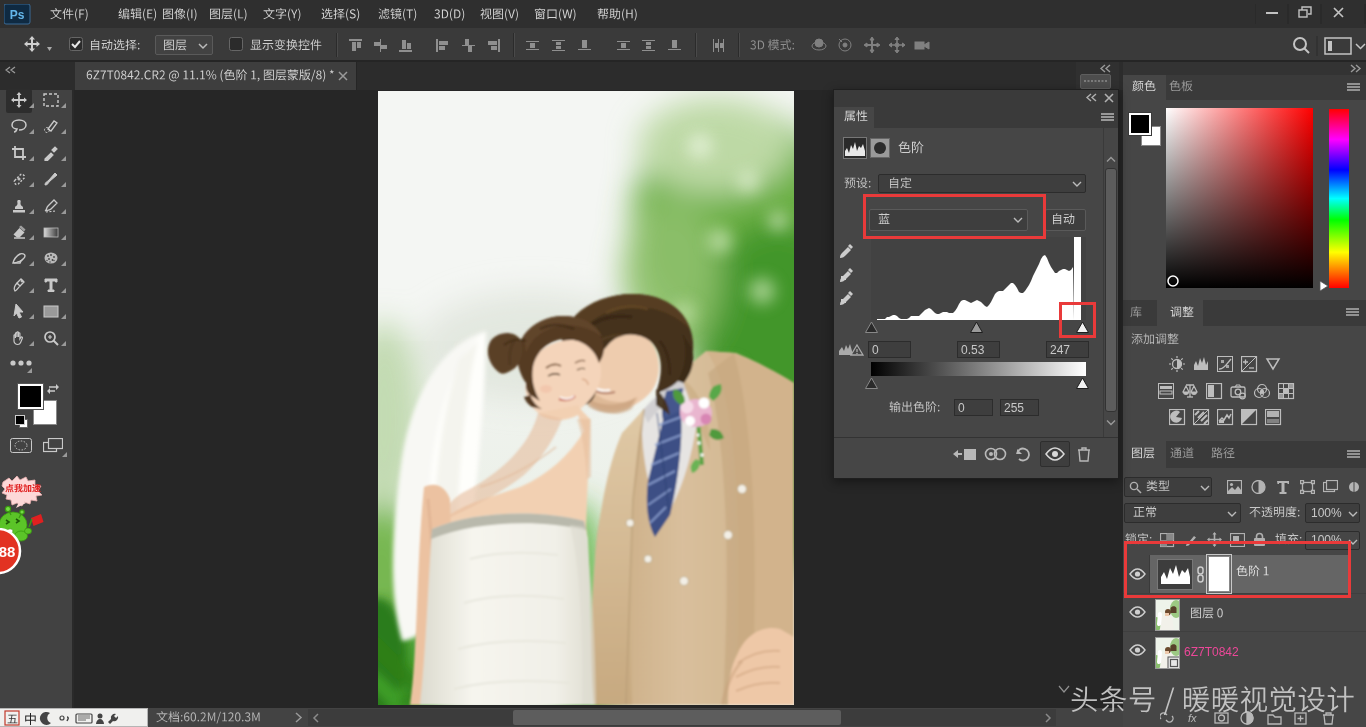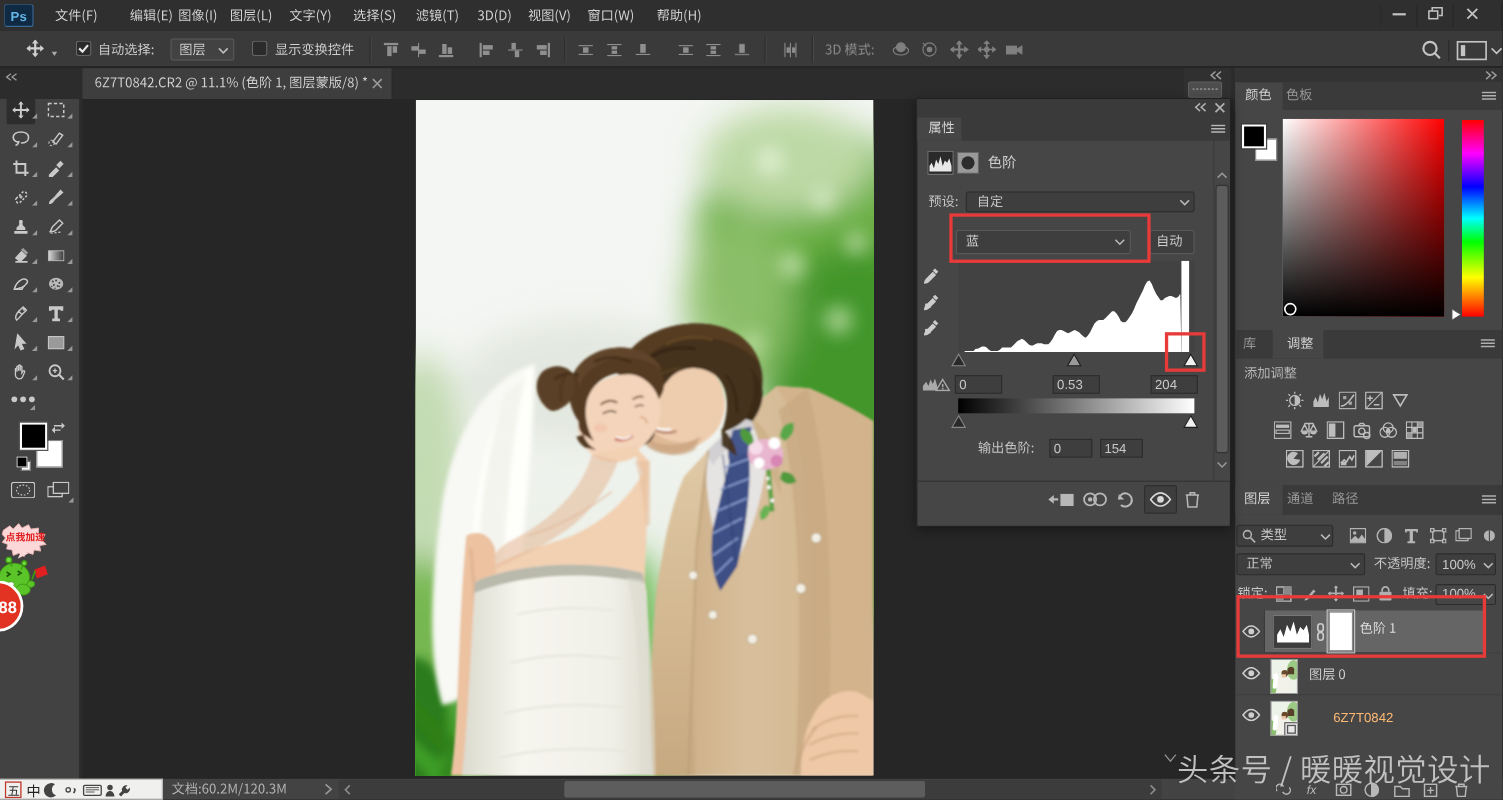--- a/index.html
+++ b/index.html
@@ -769,21 +769,21 @@
     <path d="M1 12V8l3-4 2 4 2-6 2 4 2-5 2 7v4z" fill="#aaa"></path>
     <path d="M19 2l6 10h-12z" fill="none" stroke="#aaa" stroke-width="1.3"></path>
     <line x1="19" y1="6" x2="19" y2="9" stroke="#aaa" stroke-width="1.3"></line>
     <circle cx="19" cy="10.5" r="0.8" fill="#aaa"></circle>
   </svg>
 <div style="left:868px;top:341px;width:43px;height:17px;background:#3e3e3e;border:1px solid #2c2c2c;box-sizing:border-box;z-index:2"></div>
 <div class="lt" style="left:872px;top:343px;z-index:3">0</div>
 <div style="left:957px;top:341px;width:43px;height:17px;background:#3e3e3e;border:1px solid #2c2c2c;box-sizing:border-box;z-index:2"></div>
 <div class="lt" style="left:961px;top:343px;z-index:3">0.53</div>
 <div style="left:1046px;top:341px;width:43px;height:17px;background:#3e3e3e;border:1px solid #2c2c2c;box-sizing:border-box;z-index:2"></div>
-<div class="lt" style="left:1050px;top:343px;z-index:3">204</div>
+<div class="lt" style="left:1050px;top:343px;z-index:3">247</div>
 <svg class="t" style="left:871px;top:362px;z-index:2" width="215" height="14">
     <defs>
       <linearGradient id="og" x1="0" y1="0" x2="1" y2="0">
         <stop offset="0" stop-color="#000"></stop>
         <stop offset="1" stop-color="#fff"></stop>
       </linearGradient>
     </defs>
     <rect width="215" height="14" fill="url(#og)"></rect>
   </svg>
 <svg class="t" style="left:864px;top:377px;z-index:3" width="15" height="13">
@@ -791,21 +791,21 @@
   </svg>
 <svg class="t" style="left:1075px;top:377px;z-index:3" width="15" height="13">
     <path d="M7.5 1L13.5 11.5H1.5Z" fill="#f2f2f2" stroke="#1e1e1e" stroke-width="1"></path>
   </svg>
 <svg class="t" style="left:888px;top:401px" width="54" height="16" viewBox="0 0 54 16">
     <path transform="translate(1,10.3)" d="M8.8 -5.4V-1.0H9.5V-5.4ZM10.3 -5.8V-0.1C10.3 0.1 10.3 0.1 10.2 0.1C10.0 0.1 9.5 0.1 9.0 0.1C9.1 0.3 9.2 0.6 9.2 0.9C9.9 0.9 10.4 0.8 10.7 0.7C11.0 0.6 11.1 0.4 11.1 -0.1V-5.8ZM0.9 -4.0C0.9 -4.1 1.3 -4.1 1.7 -4.1H2.6V-2.5C1.8 -2.3 1.1 -2.1 0.5 -2.0L0.7 -1.2L2.6 -1.6V0.9H3.4V-1.8L4.4 -2.1L4.3 -2.9L3.4 -2.7V-4.1H4.4V-5.0H3.4V-6.8H2.6V-5.0H1.6C1.9 -5.8 2.2 -6.8 2.4 -7.8H4.4V-8.6H2.6C2.7 -9.1 2.8 -9.5 2.8 -9.9L2.0 -10.1C1.9 -9.6 1.9 -9.1 1.8 -8.6H0.6V-7.8H1.6C1.4 -6.8 1.2 -6.0 1.1 -5.7C0.9 -5.2 0.8 -4.8 0.6 -4.7C0.7 -4.5 0.8 -4.1 0.9 -4.0ZM7.9 -10.1C7.1 -8.9 5.6 -7.7 4.2 -7.0C4.4 -6.8 4.6 -6.5 4.8 -6.3C5.1 -6.5 5.4 -6.7 5.7 -6.9V-6.4H10.2V-7.0C10.5 -6.8 10.8 -6.6 11.1 -6.4C11.2 -6.7 11.5 -7.0 11.7 -7.2C10.4 -7.7 9.3 -8.4 8.4 -9.4L8.6 -9.8ZM6.1 -7.1C6.7 -7.6 7.4 -8.2 7.9 -8.8C8.5 -8.1 9.2 -7.6 9.9 -7.1ZM7.4 -4.9V-3.9H5.7V-4.9ZM5.0 -5.6V0.9H5.7V-1.6H7.4V0.0C7.4 0.1 7.3 0.1 7.2 0.2C7.1 0.2 6.8 0.2 6.4 0.1C6.6 0.4 6.6 0.7 6.7 0.9C7.2 0.9 7.6 0.9 7.8 0.8C8.1 0.6 8.1 0.4 8.1 0.0V-5.6ZM5.7 -3.2H7.4V-2.2H5.7Z M13.2 -4.1V0.3H21.8V0.9H22.7V-4.1H21.8V-0.6H18.5V-4.8H22.3V-9.0H21.3V-5.7H18.5V-10.1H17.5V-5.7H14.7V-9.0H13.8V-4.8H17.5V-0.6H14.2V-4.1Z M29.7 -5.9V-3.8H26.9V-5.9ZM30.6 -5.9H33.4V-3.8H30.6ZM31.2 -8.2C30.8 -7.7 30.4 -7.2 29.9 -6.8H26.7C27.2 -7.2 27.6 -7.7 28.0 -8.2ZM28.2 -10.1C27.4 -8.5 25.9 -7.0 24.5 -6.1C24.6 -5.9 24.9 -5.5 25.0 -5.3C25.3 -5.5 25.7 -5.8 26.0 -6.1V-1.0C26.0 0.4 26.6 0.8 28.5 0.8C29.0 0.8 32.7 0.8 33.2 0.8C35.0 0.8 35.3 0.2 35.6 -1.7C35.3 -1.7 34.9 -1.8 34.7 -2.0C34.5 -0.4 34.4 -0.1 33.2 -0.1C32.4 -0.1 29.1 -0.1 28.5 -0.1C27.2 -0.1 26.9 -0.2 26.9 -1.0V-3.0H33.4V-2.4H34.3V-6.8H31.0C31.6 -7.3 32.1 -8.0 32.5 -8.7L32.0 -9.1L31.8 -9.0H28.6C28.8 -9.3 28.9 -9.6 29.1 -9.8Z M44.9 -5.4V0.9H45.8V-5.4ZM42.0 -5.4V-3.6C42.0 -2.3 41.8 -0.7 40.3 0.5C40.6 0.6 41.0 0.8 41.1 1.0C42.7 -0.3 42.9 -2.0 42.9 -3.6V-5.4ZM43.5 -10.1C43.1 -8.7 42.0 -7.0 40.3 -5.8C40.5 -5.7 40.7 -5.4 40.9 -5.1C42.2 -6.1 43.2 -7.3 43.8 -8.6C44.7 -7.2 45.8 -6.0 47.0 -5.3C47.1 -5.5 47.4 -5.9 47.6 -6.0C46.3 -6.7 45.0 -8.1 44.3 -9.5L44.4 -10.0ZM37.0 -9.6V1.0H37.8V-8.7H39.5C39.2 -7.9 38.7 -6.9 38.3 -6.0C39.4 -5.1 39.7 -4.3 39.7 -3.6C39.7 -3.3 39.6 -2.9 39.4 -2.8C39.3 -2.7 39.1 -2.7 39.0 -2.7C38.7 -2.7 38.4 -2.7 38.1 -2.7C38.3 -2.5 38.4 -2.1 38.4 -1.9C38.7 -1.9 39.0 -1.9 39.3 -1.9C39.6 -1.9 39.8 -2.0 40.0 -2.1C40.4 -2.4 40.6 -2.9 40.6 -3.6C40.6 -4.3 40.3 -5.2 39.2 -6.2C39.7 -7.1 40.3 -8.2 40.7 -9.2L40.1 -9.6L39.9 -9.6Z M49.7 -4.7C50.1 -4.7 50.5 -5.0 50.5 -5.5C50.5 -6.0 50.1 -6.4 49.7 -6.4C49.2 -6.4 48.9 -6.0 48.9 -5.5C48.9 -5.0 49.2 -4.7 49.7 -4.7ZM49.7 0.2C50.1 0.2 50.5 -0.2 50.5 -0.7C50.5 -1.2 50.1 -1.5 49.7 -1.5C49.2 -1.5 48.9 -1.2 48.9 -0.7C48.9 -0.2 49.2 0.2 49.7 0.2Z" fill="#c6c6c6"></path>
   </svg>
 <div style="left:954px;top:399px;width:39px;height:17px;background:#3e3e3e;border:1px solid #2c2c2c;box-sizing:border-box;z-index:2"></div>
 <div class="lt" style="left:958px;top:401px;z-index:3">0</div>
 <div style="left:1000px;top:399px;width:39px;height:17px;background:#3e3e3e;border:1px solid #2c2c2c;box-sizing:border-box;z-index:2"></div>
-<div class="lt" style="left:1004px;top:401px;z-index:3">154</div>
+<div class="lt" style="left:1004px;top:401px;z-index:3">255</div>
 <div style="left:1103px;top:128px;width:15px;height:309px;background:#464646;border-left:1px solid #3a3a3a;box-sizing:border-box;z-index:2"></div>
 <div style="left:1105px;top:168px;width:12px;height:244px;background:#5c5c5c;border:1px solid #333;border-radius:3px;box-sizing:border-box;z-index:3"></div>
 <svg class="t" style="left:1106px;top:156px;z-index:3" width="10" height="7">
     <path d="M1 5.5L5 1.5 9 5.5" stroke="#999" stroke-width="1.4" fill="none"></path>
   </svg>
 <svg class="t" style="left:1106px;top:419px;z-index:3" width="10" height="7">
     <path d="M1 1.5L5 5.5 9 1.5" stroke="#999" stroke-width="1.4" fill="none"></path>
   </svg>
 <div style="left:834px;top:437px;width:284px;height:41px;border-top:1px solid #333;box-sizing:border-box;z-index:2"></div>
 <svg class="t" style="left:952px;top:446px;z-index:3" width="26" height="17">
@@ -1175,21 +1175,21 @@
 <ellipse cx="12.5" cy="25" rx="1.8" ry="7" fill="#85c167"></ellipse>
 <path d="M10 13a3 3 0 0 1 6 0c0 1.8-1.3 3.5-3 3.5s-3-1.7-3-3.5z" fill="#6b4a2e"></path>
 <path d="M7 17h10l2 15H5z" fill="#f2f1ea"></path>
 <path d="M3 14c2-2 4-1 4 2l-1 10c-2 2-4 1-4-1z" fill="#fff"></path>
 <rect x="10" y="14" width="4" height="3" fill="#edc9ac"></rect>
 <path d="M15.5 9c1.5-2.5 5-2.5 6 0v5h-6z" fill="#57402a"></path>
     <rect x="13" y="20" width="12" height="12" fill="#e8e8e8" stroke="#555"></rect>
     <rect x="15.5" y="22.5" width="7" height="7" fill="none" stroke="#555" stroke-width="1.2"></rect>
 <rect x="0.5" y="0.5" width="24" height="31" fill="none" stroke="#999"></rect>
   </svg>
-<div class="lt" style="left:1212px;top:645px;color:#fdba74">6Z7T0842</div>
+<div class="lt" style="left:1184px;top:645px;color:#ec4899">6Z7T0842</div>
 <svg class="t" style="left:1160px;top:711px;z-index:2" width="200" height="14">
     <g stroke="#b8b8b8" fill="none" stroke-width="1.3">
       <path d="M1 8a3.5 3.5 0 0 1 5-5l1 1M12 5a3.5 3.5 0 0 1-5 5l-1-1" transform="translate(0,0)"></path>
       <text x="28" y="11" font-family="Liberation Sans" font-size="11" font-style="italic" fill="#b8b8b8" stroke="none">fx</text>
       <rect x="55" y="2" width="13" height="10"></rect>
       <circle cx="61.5" cy="7" r="3"></circle>
       <circle cx="87" cy="7" r="6"></circle>
       <path d="M87 1a6 6 0 0 1 0 12z" fill="#b8b8b8"></path>
       <path d="M108 4h5l2 2h6v7h-13z"></path>
       <rect x="135" y="2" width="11" height="11"></rect>

